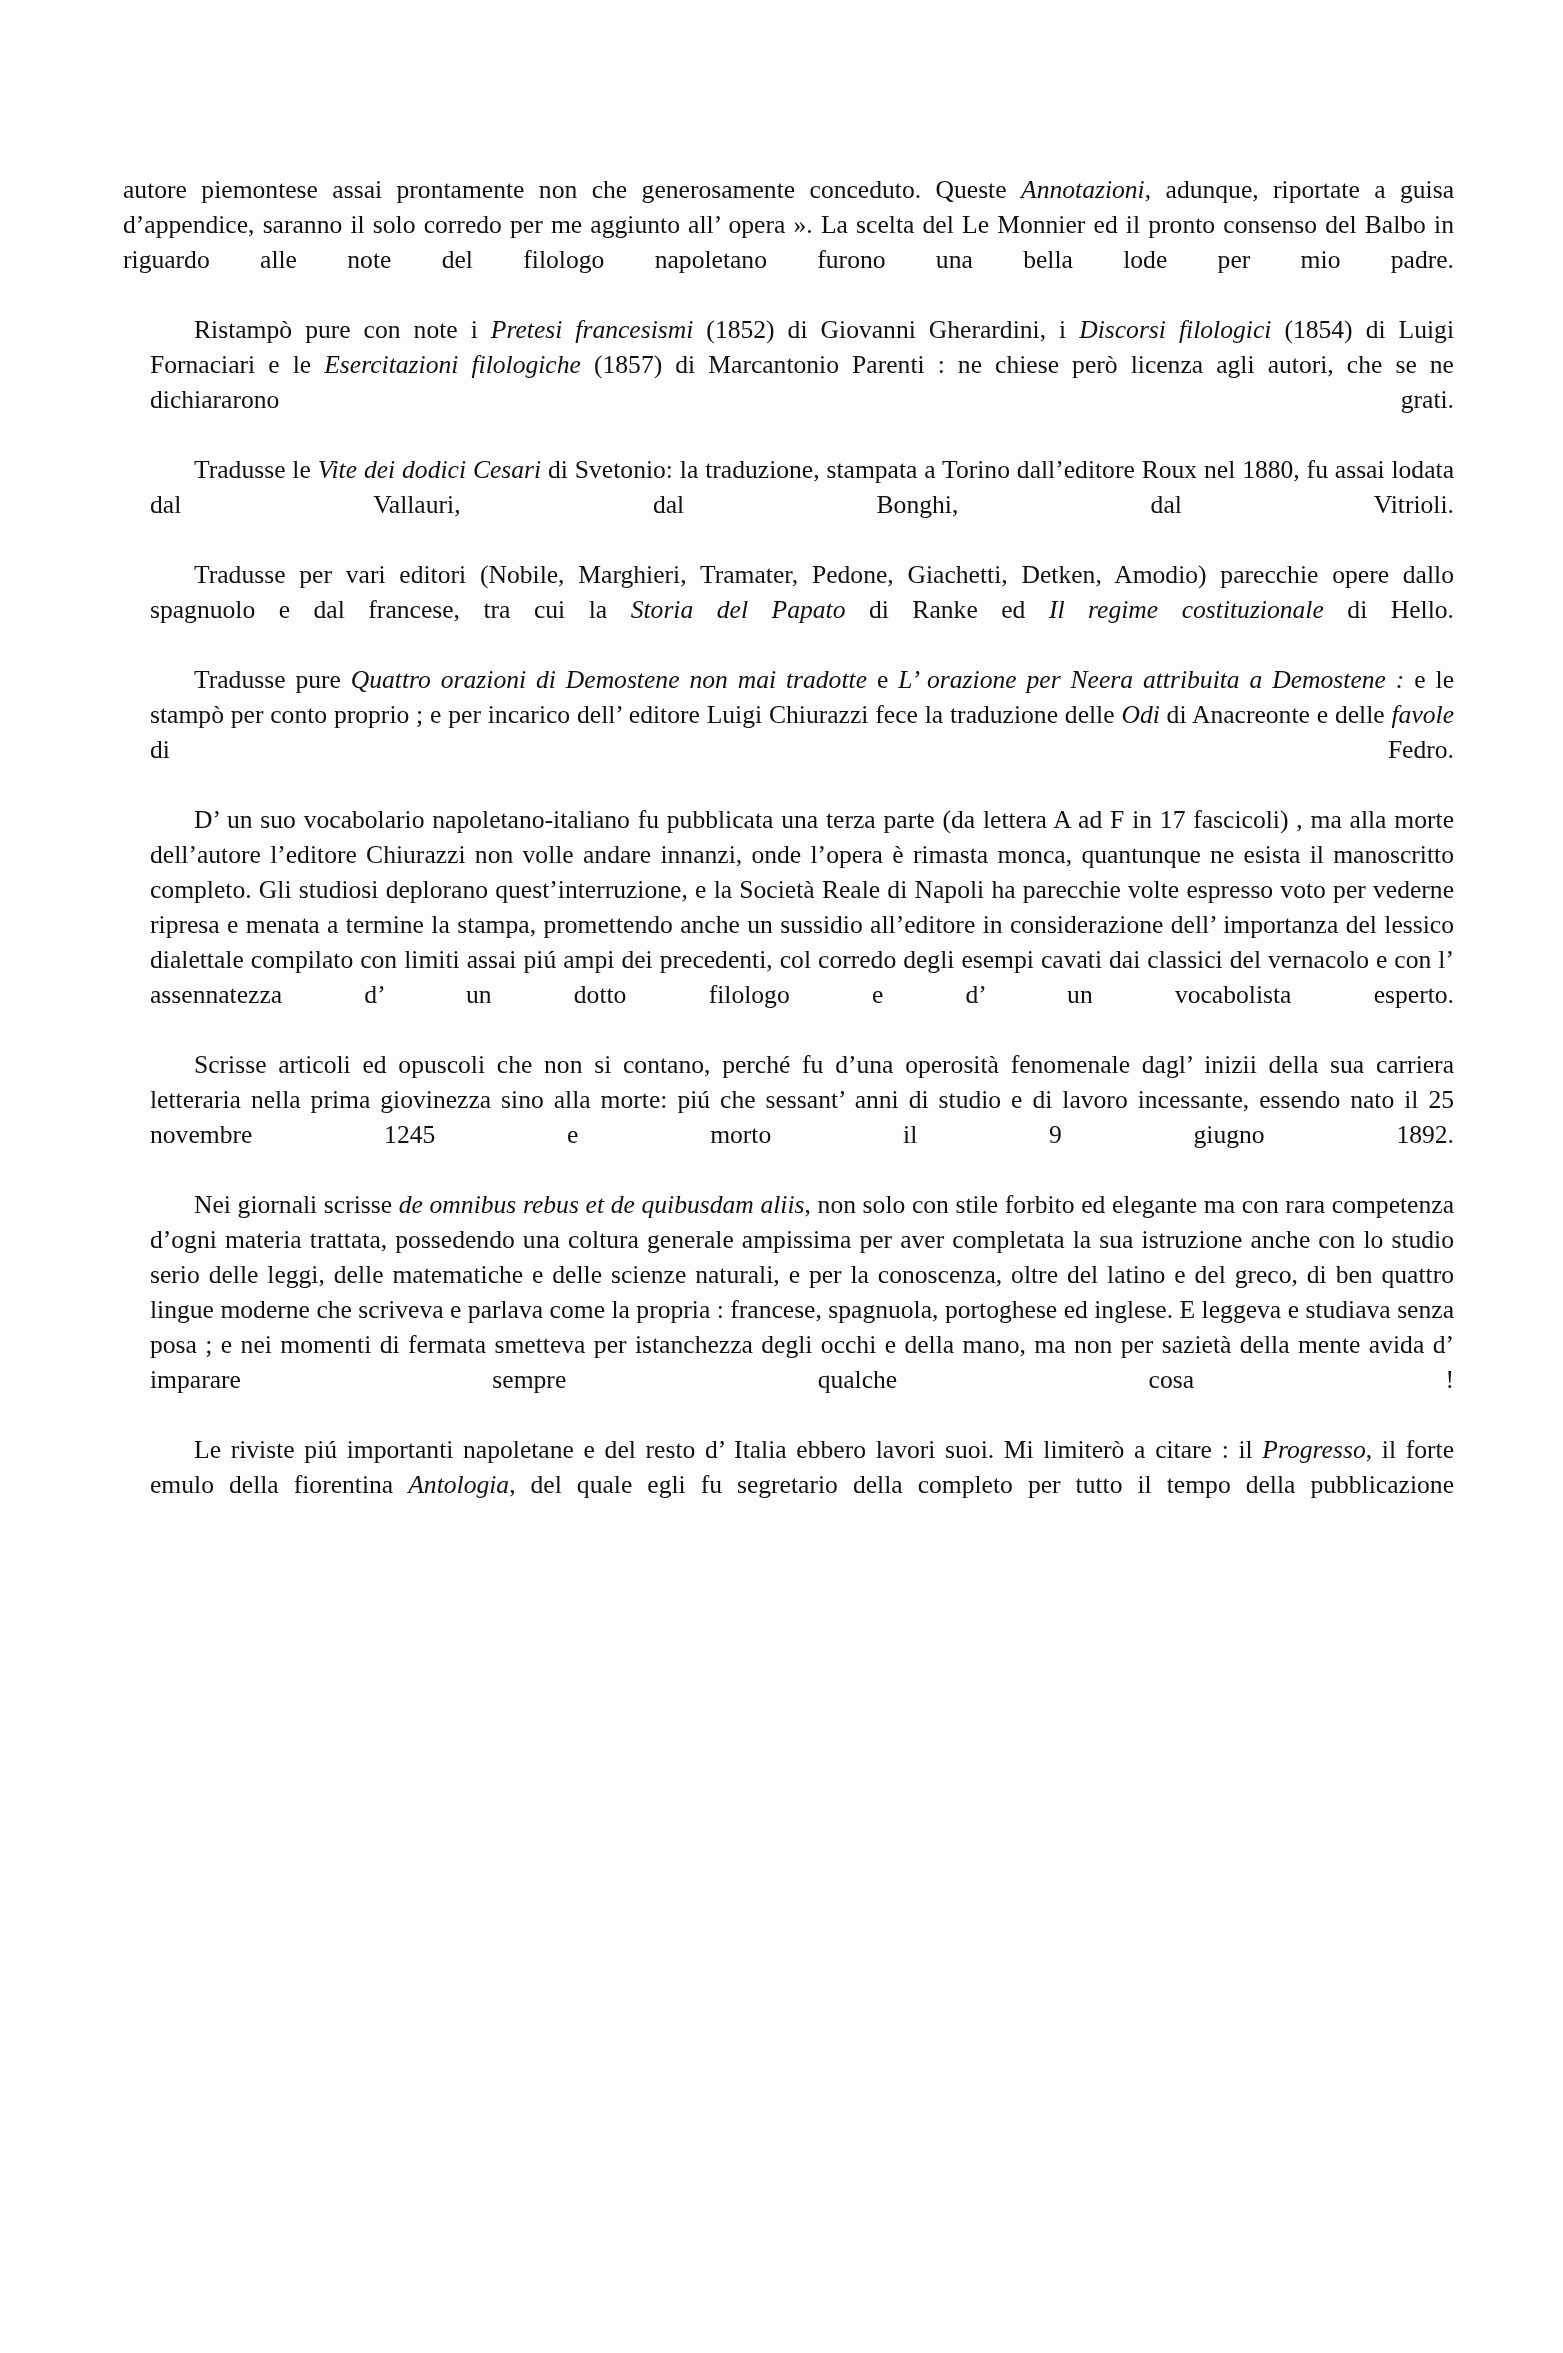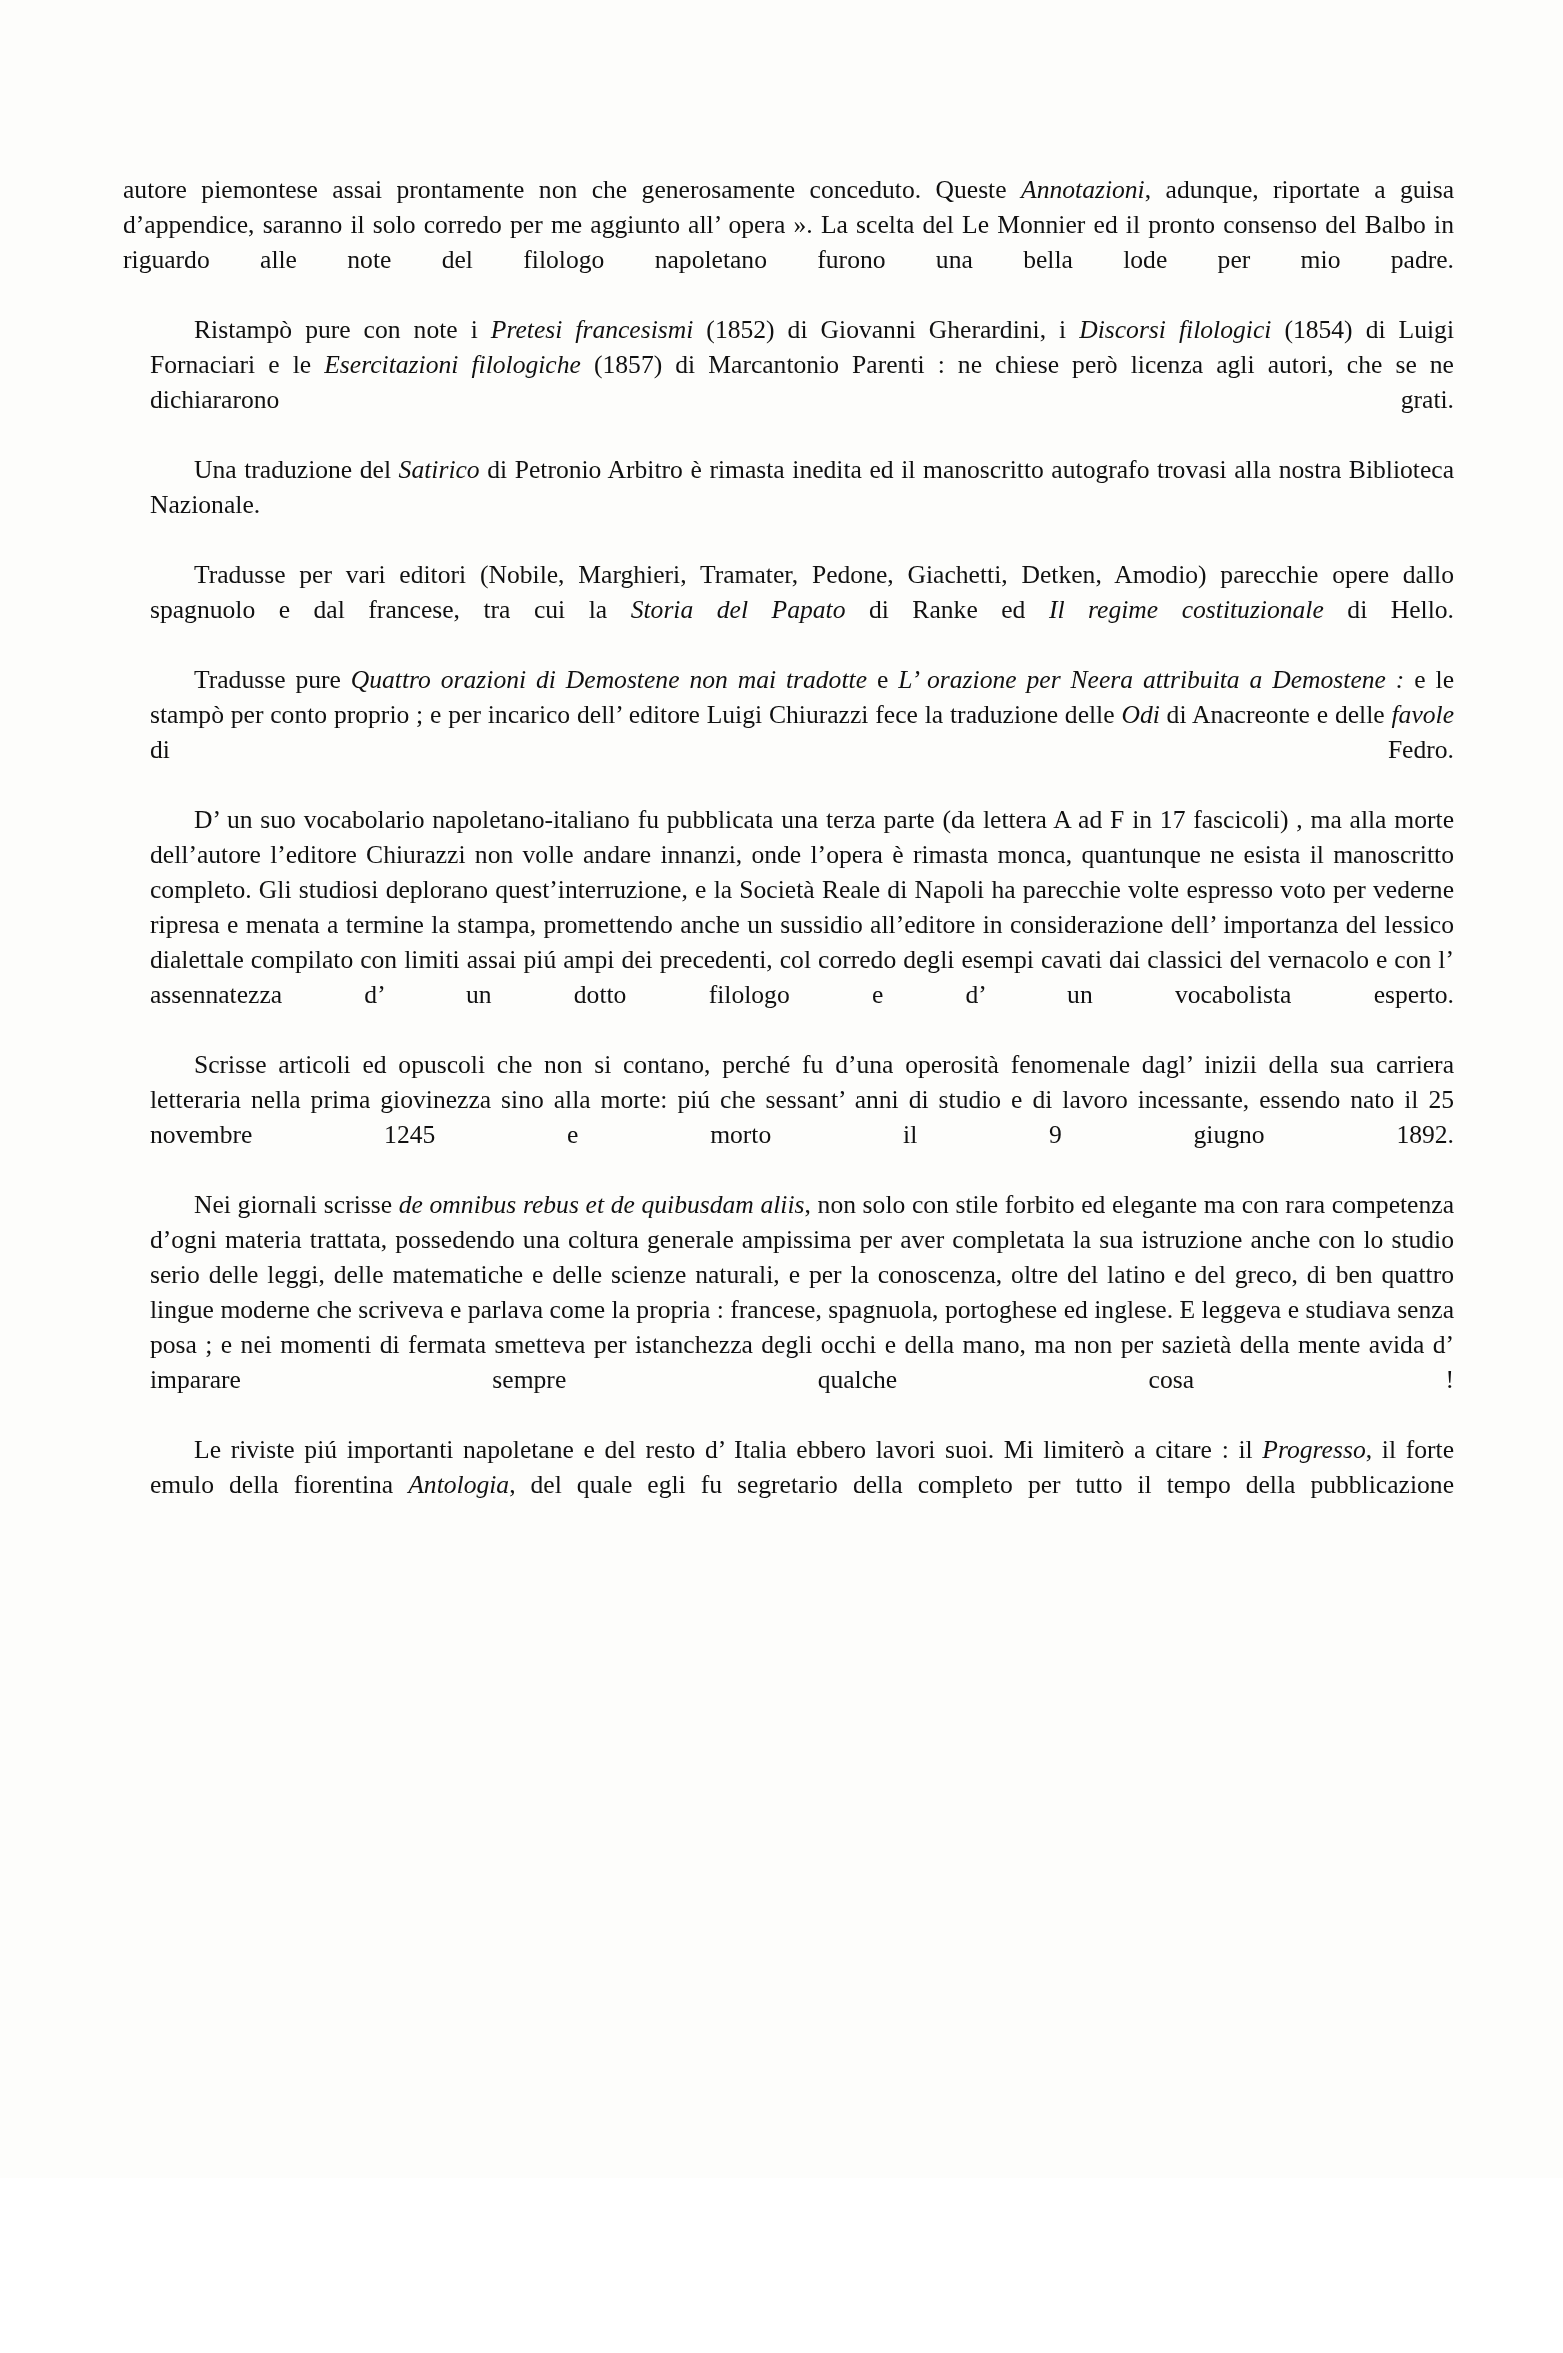--- a/index.html
+++ b/index.html
@@ -48,21 +48,21 @@
   }
   .nostretch:after { content: none; }
 </style>
 </head>
 <body>
 
 <div id="page">
   <div id="textblock">
       <p class="para"><span>autore piemontese assai prontamente non che generosamente conceduto. Queste </span><i>Annotazioni</i><span>, adunque, riportate a guisa d’appendice, saranno il solo corredo per me aggiunto all’ opera ». La scelta del Le Monnier ed il pronto consenso del Balbo in riguardo alle note del filologo napoletano furono una bella lode per mio padre.</span></p>
       <p class="para indent"><span>Ristampò pure con note i </span><i>Pretesi francesismi</i><span> (1852) di Giovanni Gherardini, i </span><i>Discorsi filologici</i><span> (1854) di Luigi Fornaciari e le </span><i>Esercitazioni filologiche</i><span> (1857) di Marcantonio Parenti : ne chiese però licenza agli autori, che se ne dichiararono grati.</span></p>
-      <p class="para indent"><span>Una traduzione del </span><i>Satirico</i><span> di Petronio Arbitro è rimasta inedita ed il manoscritto autografo trovasi alla nostra Biblioteca Nazionale.</span></p>
+      <p class="para indent"><span>Tradusse le </span><i>Vite dei dodici Cesari</i><span> di Svetonio: la traduzione, stampata a Torino dall’editore Roux nel 1880, fu assai lodata dal Vallauri, dal Bonghi, dal Vitrioli.</span></p>
       <p class="para indent"><span>Tradusse per vari editori (Nobile, Marghieri, Tramater, Pedone, Giachetti, Detken, Amodio) parecchie opere dallo spagnuolo e dal francese, tra cui la </span><i>Storia del Papato</i><span> di Ranke ed </span><i>Il regime costituzionale</i><span> di Hello.</span></p>
       <p class="para indent"><span>Tradusse pure </span><i>Quattro orazioni di Demostene non mai tradotte</i><span> e </span><i>L’ orazione per Neera attribuita a Demostene :</i><span> e le stampò per conto proprio ; e per incarico dell’ editore Luigi Chiurazzi fece la traduzione delle </span><i>Odi</i><span> di Anacreonte e delle </span><i>favole</i><span> di Fedro.</span></p>
       <p class="para indent"><span>D’ un suo vocabolario napoletano-italiano fu pubblicata una terza parte (da lettera A ad F in 17 fascicoli) , ma alla morte dell’autore l’editore Chiurazzi non volle andare innanzi, onde l’opera è rimasta monca, quantunque ne esista il manoscritto completo. Gli studiosi deplorano quest’interruzione, e la Società Reale di Napoli ha parecchie volte espresso voto per vederne ripresa e menata a termine la stampa, promettendo anche un sussidio all’editore in considerazione dell’ importanza del lessico dialettale compilato con limiti assai piú ampi dei precedenti, col corredo degli esempi cavati dai classici del vernacolo e con l’ assennatezza d’ un dotto filologo e d’ un vocabolista esperto.</span></p>
       <p class="para indent"><span>Scrisse articoli ed opuscoli che non si contano, perché fu d’una operosità fenomenale dagl’ inizii della sua carriera letteraria nella prima giovinezza sino alla morte: piú che sessant’ anni di studio e di lavoro incessante, essendo nato il 25 novembre 1245 e morto il 9 giugno 1892.</span></p>
       <p class="para indent"><span>Nei giornali scrisse </span><i>de omnibus rebus et de quibusdam aliis</i><span>, non solo con stile forbito ed elegante ma con rara competenza d’ogni materia trattata, possedendo una coltura generale ampissima per aver completata la sua istruzione anche con lo studio serio delle leggi, delle matematiche e delle scienze naturali, e per la conoscenza, oltre del latino e del greco, di ben quattro lingue moderne che scriveva e parlava come la propria : francese, spagnuola, portoghese ed inglese. E leggeva e studiava senza posa ; e nei momenti di fermata smetteva per istanchezza degli occhi e della mano, ma non per sazietà della mente avida d’ imparare sempre qualche cosa !</span></p>
       <p class="para indent nostretch"><span>Le riviste piú importanti napoletane e del resto d’ Italia ebbero lavori suoi. Mi limiterò a citare : il </span><i>Progresso</i><span>, il forte emulo della fiorentina </span><i>Antologia</i><span>, del quale egli fu segretario della completo per tutto il tempo della pubblicazione</span></p>
     </div>
 </div>
 
 

